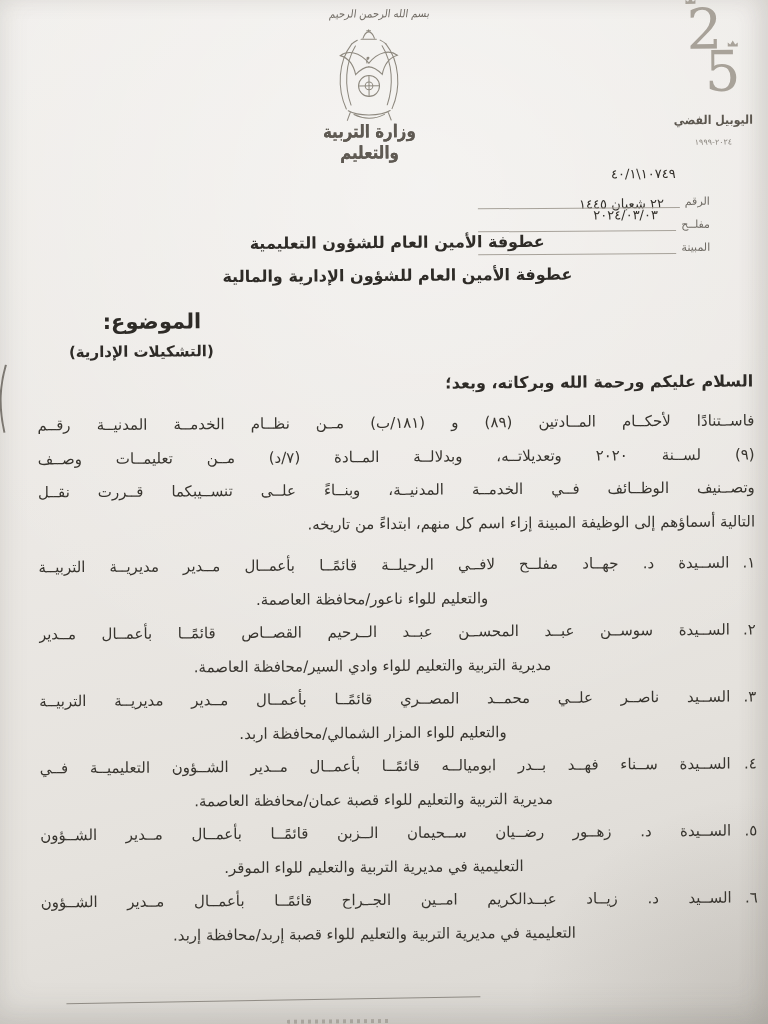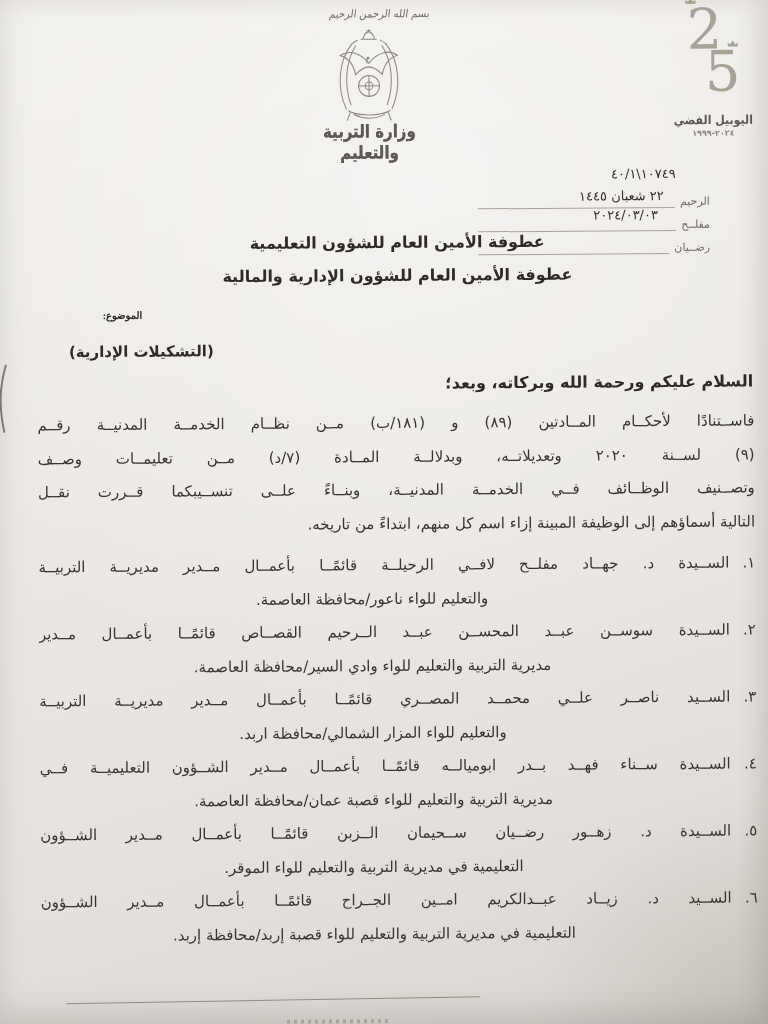--- a/index.html
+++ b/index.html
@@ -23,34 +23,34 @@
   .jubilee{top:2px;right:4px;width:96px;text-align:center;color:#a29c93;}
   .jub-digits{position:relative;height:112px;font-family:"DejaVu Serif",serif;line-height:1;}
   .jub-d{position:absolute;font-size:56px;color:#a8a299;}
   .jub-d.two{top:2px;left:22px;}
   .jub-d.five{top:44px;left:40px;}
   .jub-crown{position:absolute;width:12px;height:8px;}
   .jub-crown.c1{top:-3px;left:20px;}
   .jub-crown.c2{top:40px;left:62px;}
   .jub-title{font-size:11px;font-weight:bold;color:#5c574f;margin-top:2px;
     transform:scaleY(1.1);}
-  .jub-years{font-size:8px;color:#8a857e;margin-top:2px;letter-spacing:.5px;font-weight:bold;}
+  .jub-years{font-size:8px;color:#8a857e;margin-top:11px;letter-spacing:.5px;}
 
   .refblock{top:170px;right:56px;width:232px;height:96px;font-size:11px;color:#6d6962;}
   .refrow{position:absolute;left:0;right:0;display:flex;direction:rtl;
     align-items:flex-end;height:16px;}
   .refrow .lbl{margin-left:5px;white-space:nowrap;}
   .refrow .rule{flex:1;border-bottom:1px solid #a7a29a;height:1px;}
   .r1{top:24px;} .r2{top:47px;} .r3{top:70px;}
   .refval{position:absolute;font-weight:normal;font-size:13px;color:#34312c;white-space:nowrap;}
-  .v0{top:-2px;right:34px;} .v1{top:20px;right:46px;} .v2{top:39px;right:52px;}
+  .v0{top:-2px;right:34px;} .v1{top:28px;right:46px;} .v2{top:39px;right:52px;}
 
   .addressees{top:226px;left:150px;right:120px;text-align:center;direction:rtl;
     font-size:16px;font-weight:bold;line-height:33px;color:#2e2b27;}
-  .subject-label{top:308px;left:104px;font-size:10px;font-weight:bold;direction:rtl;color:#2e2b27;font-family:Liberation Serif, serif;}
+  .subject-label{top:308px;left:104px;font-size:21px;font-weight:bold;direction:rtl;color:#2e2b27;}
   .subject-value{top:341px;left:70px;font-size:15px;font-weight:bold;direction:rtl;color:#2e2b27;}
   .salutation{top:374px;right:14px;font-size:16px;font-weight:bold;direction:rtl;color:#2e2b27;}
 
   .column{top:407px;left:38px;right:13px;direction:rtl;font-size:15px;color:#38352f;}
   .bline{height:33.5px;line-height:33.5px;overflow:hidden;}
   .jline{text-align:justify;text-align-last:justify;}
   .lastline{text-align:right;}
   .list{margin-top:8px;}
   .item .row1{display:flex;direction:rtl;}
   .item .num{flex:none;width:26px;height:33.5px;line-height:33.5px;}
@@ -112,29 +112,29 @@
       </div>
       <div class="jub-title" dir="rtl">اليوبيل الفضي</div>
       <div class="jub-years" dir="ltr">٢٠٢٤-١٩٩٩</div>
     </div>
 
     <div class="abs refblock">
       <div class="refval v0" dir="ltr">١٠٧٤٩\٤٠/١</div>
       <div class="refval v1" dir="rtl">٢٢ شعبان ١٤٤٥</div>
       <div class="refval v2" dir="ltr">٢٠٢٤/٠٣/٠٣</div>
       <div class="refrow r1">
-        <span class="lbl">الرحيم</span>
+        <span class="lbl">الرقم</span>
         <span class="rule"></span>
       </div>
       <div class="refrow r2">
         <span class="lbl">مفلــح</span>
         <span class="rule"></span>
       </div>
       <div class="refrow r3">
-        <span class="lbl">رضــيان</span>
+        <span class="lbl">المبينة</span>
         <span class="rule"></span>
       </div>
     </div>
 
     <div class="abs addressees">
       <div>عطوفة الأمين العام للشؤون التعليمية</div>
       <div>عطوفة الأمين العام للشؤون الإدارية والمالية</div>
     </div>
 
     <div class="abs subject-label">الموضوع:</div>

